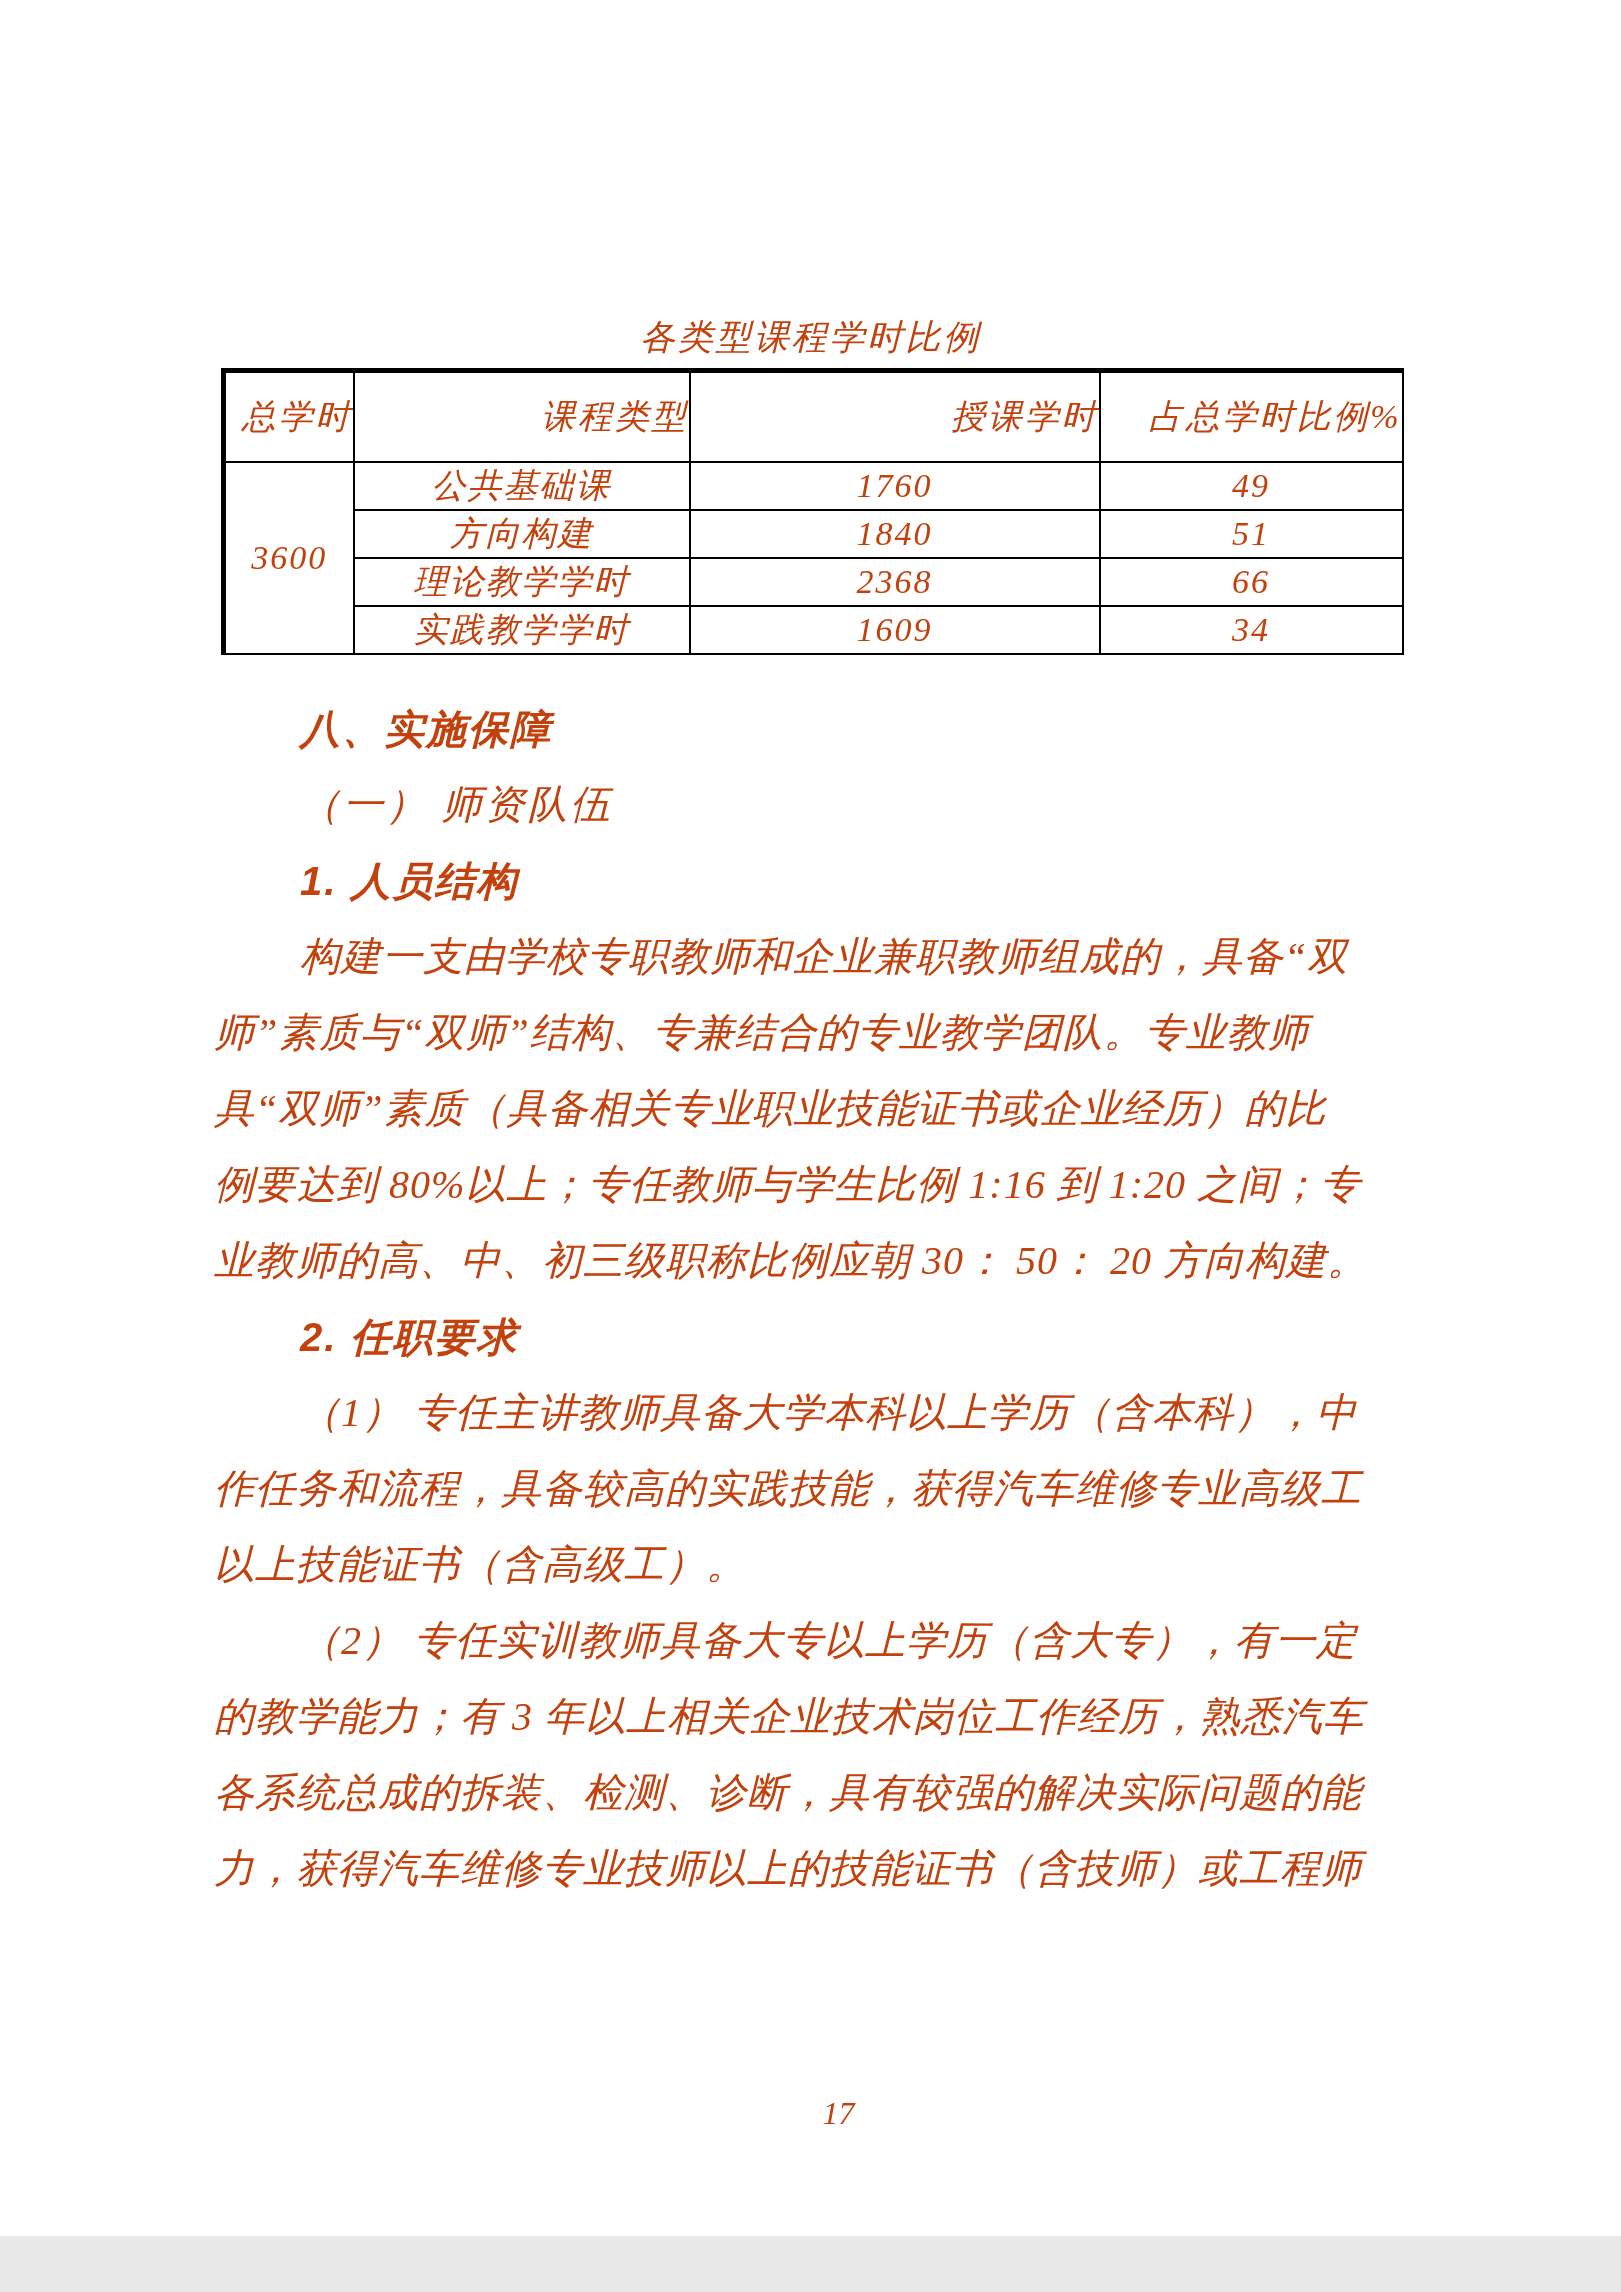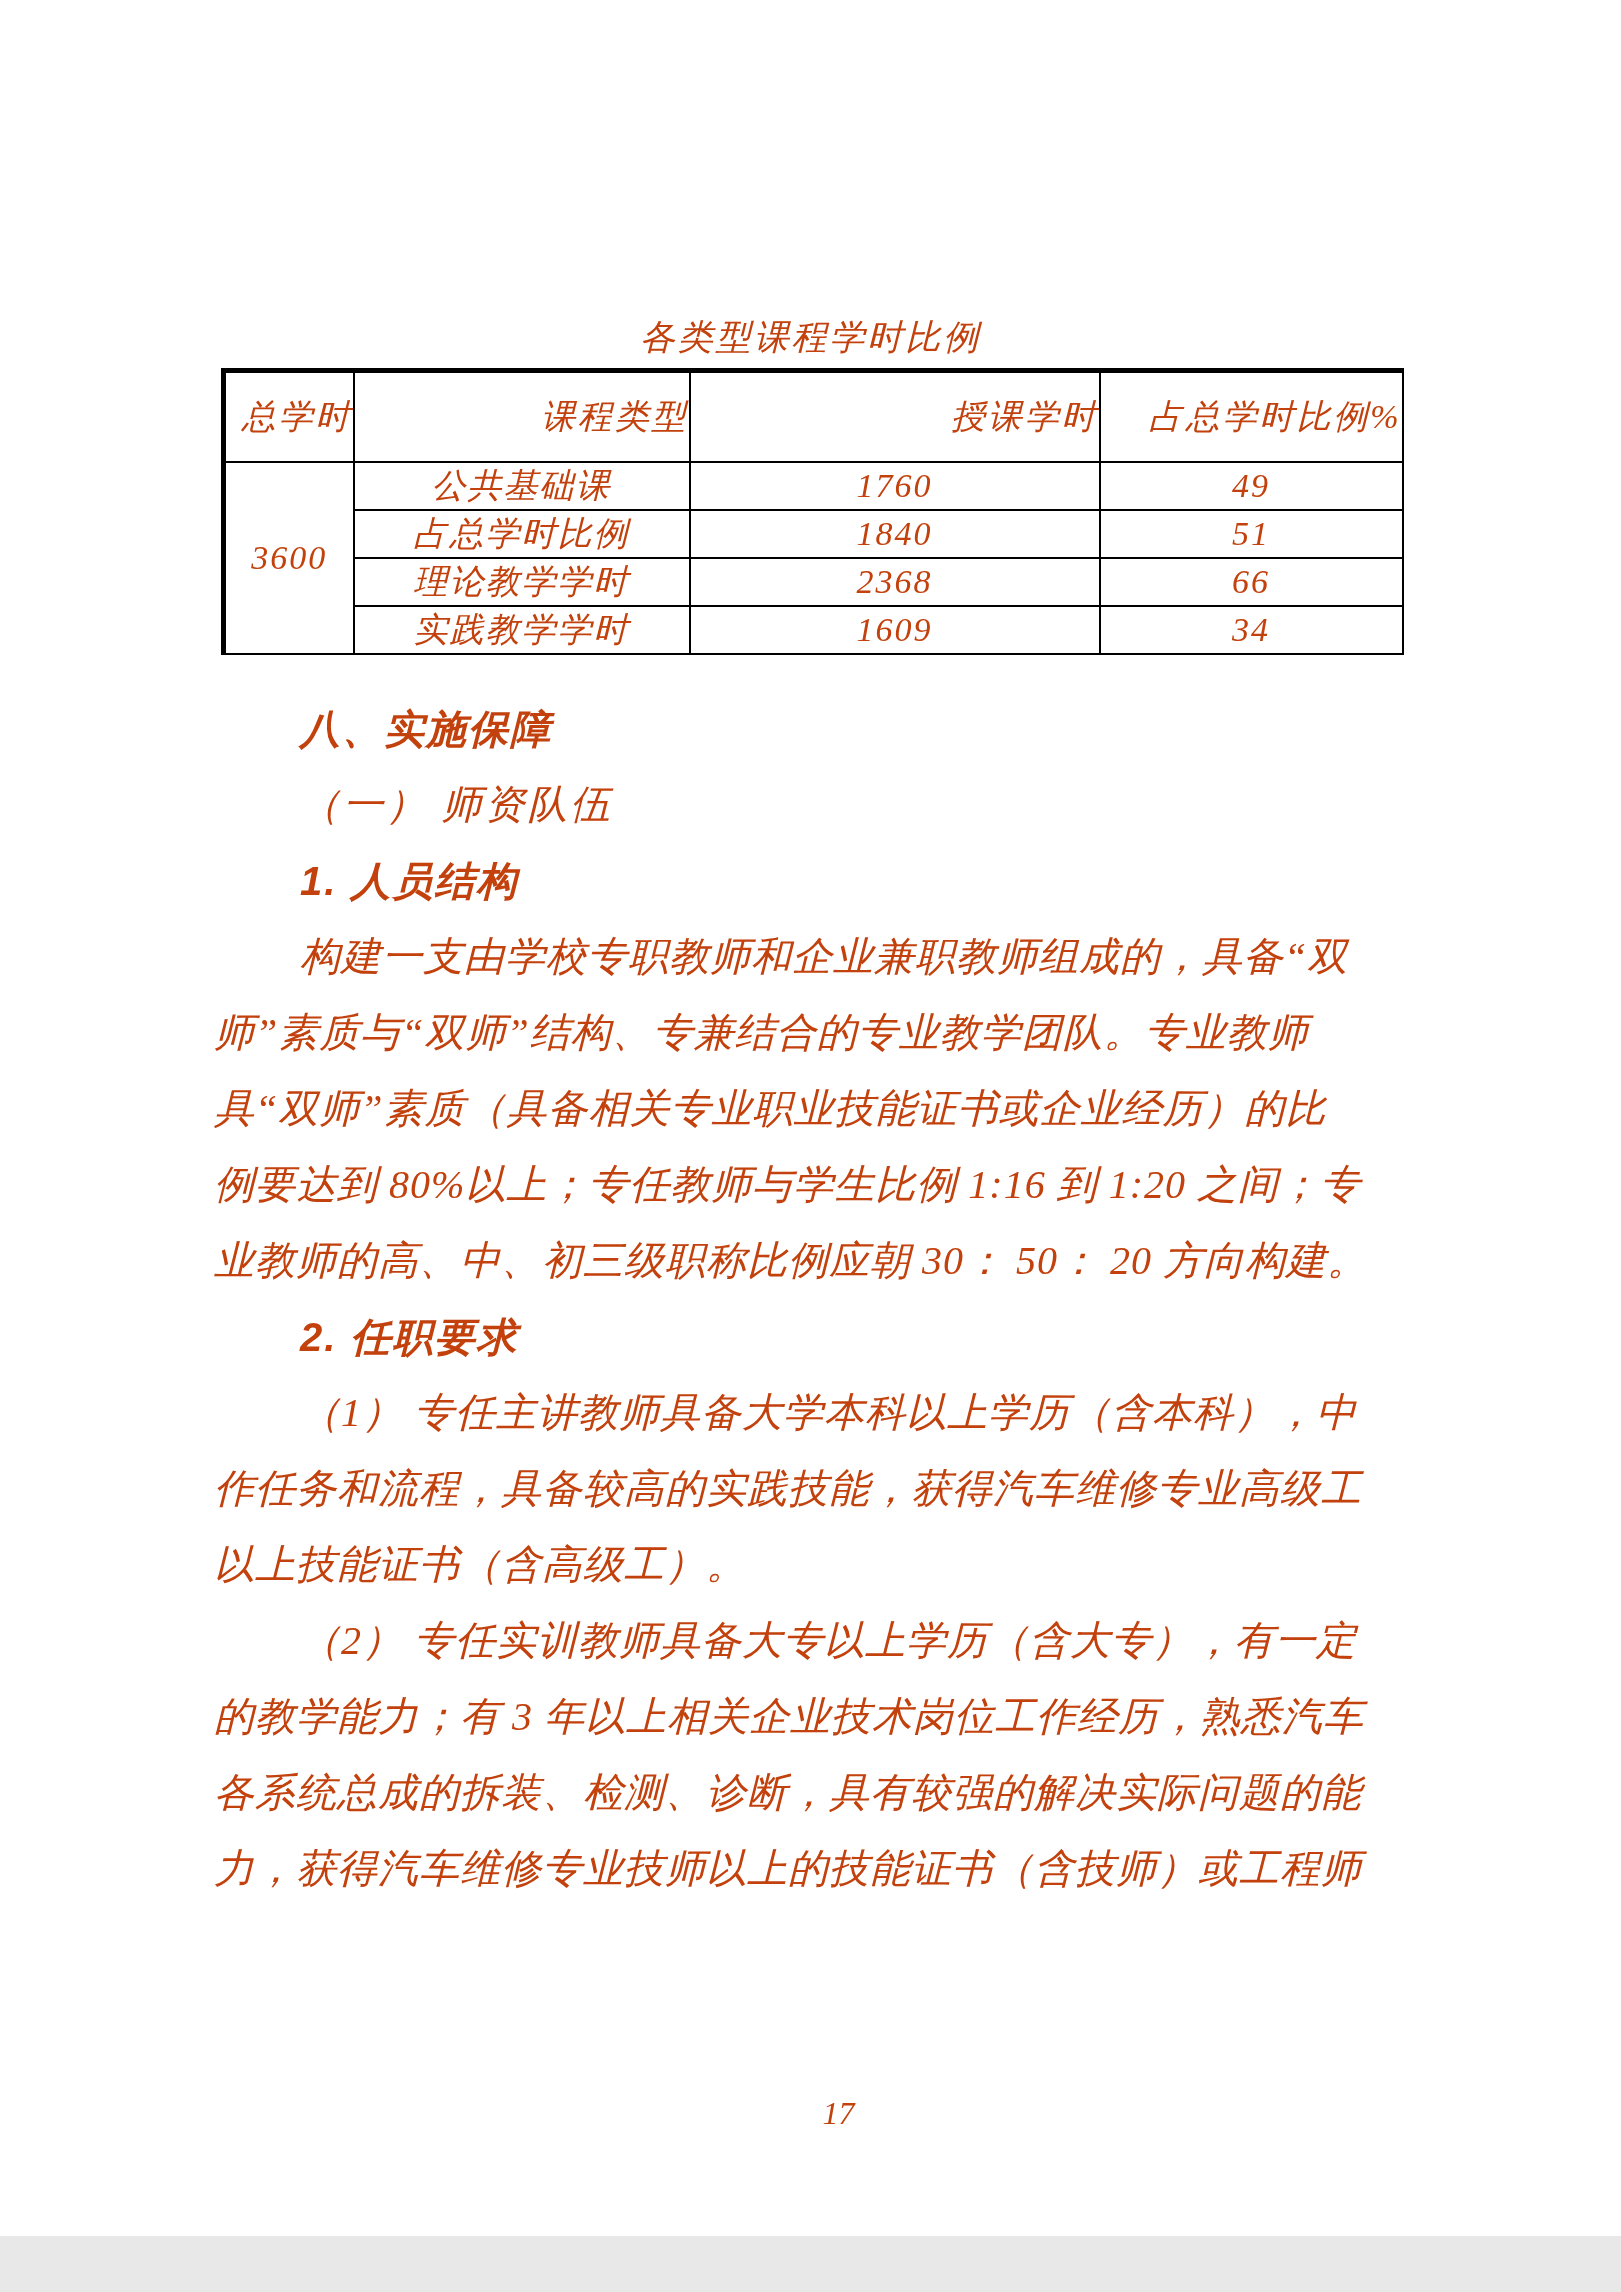--- a/index.html
+++ b/index.html
@@ -114,21 +114,21 @@
       </tr>
     </thead>
     <tbody>
       <tr>
         <td rowspan="4">3600</td>
         <td>公共基础课</td>
         <td>1760</td>
         <td>49</td>
       </tr>
       <tr>
-        <td>占总学时比例</td>
+        <td>方向构建</td>
         <td>1840</td>
         <td>51</td>
       </tr>
       <tr>
         <td>理论教学学时</td>
         <td>2368</td>
         <td>66</td>
       </tr>
       <tr>
         <td>实践教学学时</td>

